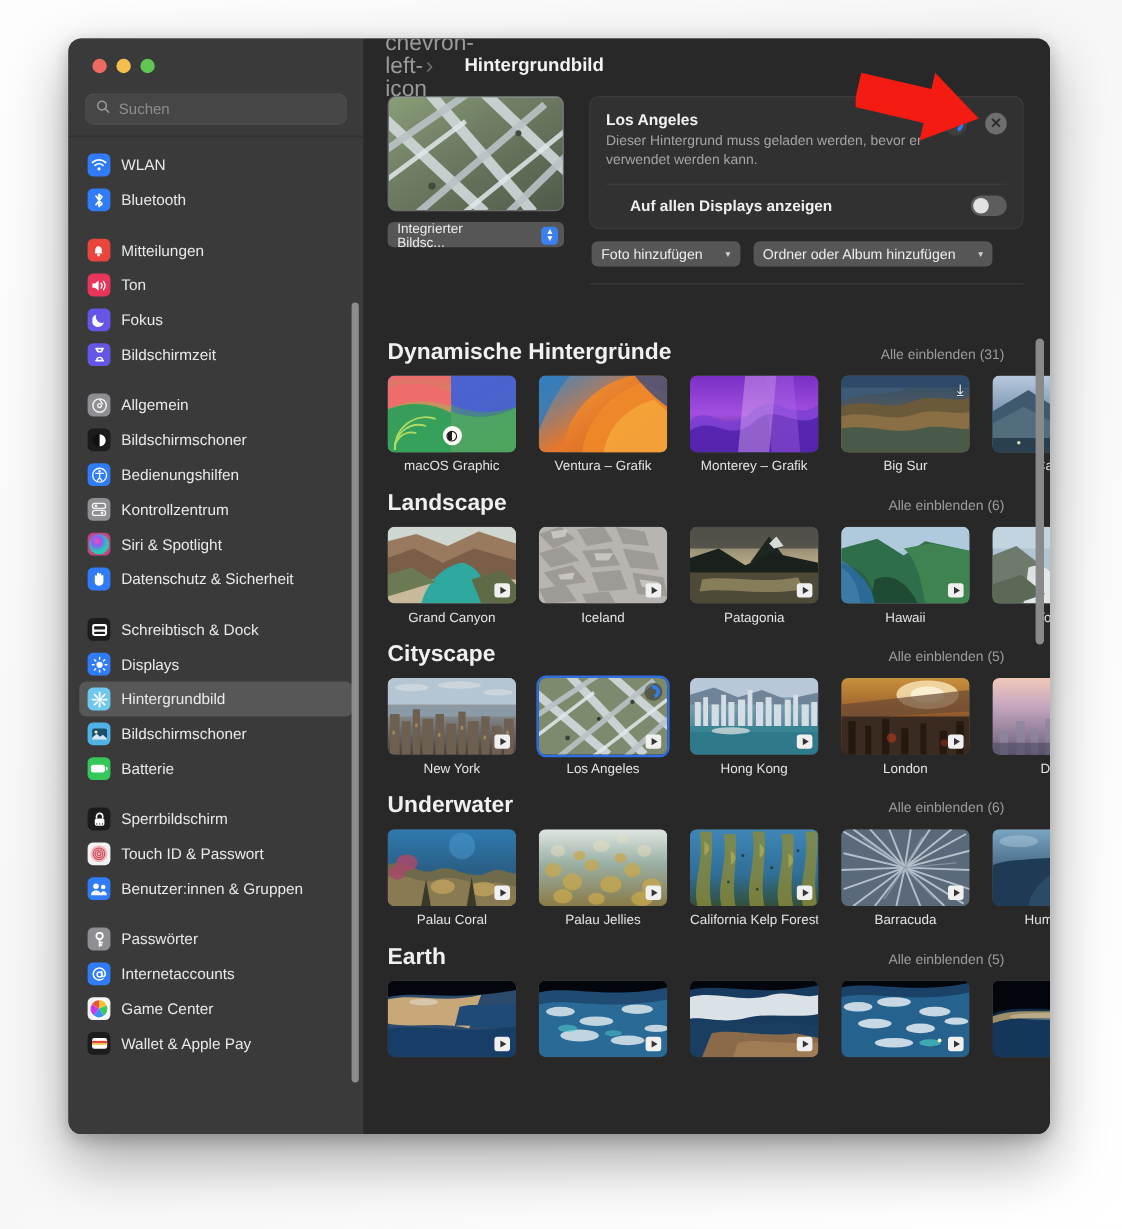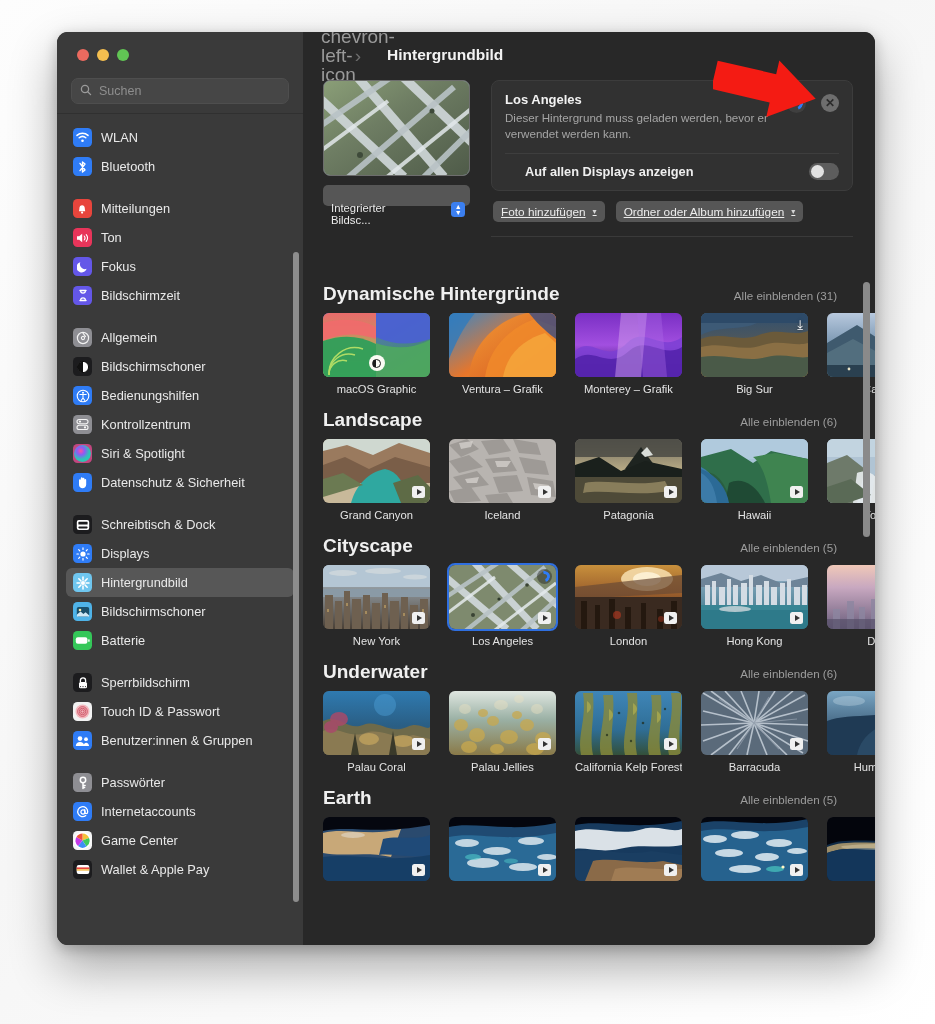--- a/index.html
+++ b/index.html
@@ -101,22 +101,22 @@
   .preview-thumb {
     width: 147px; height: 96px; border-radius: 7px;
     border: 1.5px solid #6d6d6d;
     overflow: hidden; position: relative;
     background: #8da3ae;
   }
   .display-select {
     margin-top: 9px;
     height: 21px; width: 147px;
     background: #565656; border-radius: 5px;
-    display: flex; 
-    padding: 17px 5px 0 8px;
+    display: flex; align-items: center;
+    padding: 2px 5px 0 8px;
     color: #ececec; font-size: 11.3px;
     justify-content: space-between;
     gap: 32px;
   }
   .stepper {
     width: 15px; height: 15px; border-radius: 3.5px;
     background: #3b7ff0; display: flex; flex-direction: column;
     align-items: center; justify-content: center; color:#fff;
     font-size: 7px; line-height: 6px;
   }
@@ -167,22 +167,22 @@
     background: #6e6e6e; color: #2c2c2c;
     display: flex; align-items: center; justify-content: center;
     font-size: 12px; line-height: 1; font-weight: bold;
   }
 
   .btn-row {
     display: flex; gap: 11px; margin-top: 10px; padding-left: 2px;
   }
   .pop-btn {
     background: #565656; border-radius: 5px; height: 21px;
-    display: flex; align-items: center; gap: 7px;
-    padding: 0 8px; color: #ececec; font-size: 11.8px; text-decoration: underline;
+    display: flex; align-items: center; gap: 19px;
+    padding: 0 8px; color: #ececec; font-size: 11.8px;
   }
   .pop-btn .caret { font-size: 8px; color: #d4d4d4; }
 
   
   .gal-divider { height: 1px; background: #3a3a3a; margin: 14px 0 0 0; }
   .gallery {
     position: absolute; left: 0; right: 0; top: 237px; bottom: 0;
     overflow: hidden; padding: 0 0 0 20px;
   }
   .section { margin-top: 14px; }
@@ -918,49 +918,20 @@
        </g>
        <circle cx="24" cy="50" r="2" fill="#3a4434"></circle>
                       <circle cx="78" cy="20" r="1.8" fill="#3a4434"></circle>
        <circle cx="50" cy="34" r="1.6" fill="#2f3a2c"></circle>
                     </svg><span class="badge-play"></span><span class="blue-spin-small"></span></div>
                   <div class="tile-cap">Los Angeles</div>
                 </div>
                 <div class="tile">
                   <div class="tile-img"><svg width="107" height="64" viewBox="0 0 107 64" preserveAspectRatio="none">
                       <defs>
-                        <linearGradient id="ld1" x1="0" y1="0" x2="0" y2="1">
-                          <stop offset="0%" stop-color="#d8a martyr"></stop>
-                          <stop offset="0%" stop-color="#c8903c"></stop>
-                          <stop offset="45%" stop-color="#9a5e2c"></stop>
-                          <stop offset="100%" stop-color="#34241a"></stop>
-                        </linearGradient>
-                      </defs>
-                      <rect width="107" height="64" fill="url(#ld1)"></rect>
-       <ellipse cx="72" cy="14" rx="26" ry="12" fill="#f8e0b0" opacity=".85"></ellipse>
-       <ellipse cx="72" cy="14" rx="14" ry="7" fill="#fdf2d6" opacity=".9"></ellipse>
-       <path d="M0 22 L107 10 L107 28 L0 34z" fill="#6a4a34" opacity=".7"></path>
-       <path d="M0 32 h107 v32 H0z" fill="#3a2a20"></path>
-       <g fill="#24180f">
-                        <rect x="6" y="36" width="6" height="28"></rect>
-                        <rect x="20" y="40" width="5" height="24"></rect>
-       <rect x="34" y="34" width="6" height="30"></rect>
-                        <rect x="50" y="42" width="6" height="22"></rect>
-       <rect x="66" y="38" width="5" height="26"></rect>
-                        <rect x="82" y="44" width="6" height="20"></rect>
-       <rect x="96" y="36" width="6" height="28"></rect>
-                      </g>
-       <circle cx="42" cy="50" r="4" fill="#c43a20" opacity=".55"></circle>
-       <circle cx="86" cy="54" r="3" fill="#c43a20" opacity=".4"></circle>
-                    </svg><span class="badge-play"></span></div>
-                  <div class="tile-cap">London</div>
-                </div>
-                <div class="tile">
-                  <div class="tile-img"><svg width="107" height="64" viewBox="0 0 107 64" preserveAspectRatio="none">
-                      <defs>
                         <linearGradient id="hk1" x1="0" y1="0" x2="0" y2="1">
                           <stop offset="0%" stop-color="#9fb6cc"></stop>
                           <stop offset="100%" stop-color="#2b6e80"></stop>
                         </linearGradient>
                       </defs>
                       <rect width="107" height="64" fill="url(#hk1)"></rect>
        <path d="M0 0 h107 v16 H0z" fill="#b8c8d8"></path>
        <path d="M0 14 L20 8 L40 16 L60 10 L80 18 L107 12 L107 22 L0 22z" fill="#6e8498"></path>
        <g fill="#d4dce4">
          <rect x="4" y="20" width="5" height="20"></rect>
@@ -976,20 +947,49 @@
          <rect x="79" y="18" width="5" height="22"></rect>
                         <rect x="86" y="14" width="4" height="26"></rect>
          <rect x="93" y="22" width="6" height="18"></rect>
                         <rect x="101" y="20" width="5" height="20"></rect>
        </g>
        <path d="M0 40 h107 v24 H0z" fill="#2e7a8a"></path>
        <path d="M0 40 h107 v5 H0z" fill="#3e8a98" opacity=".7"></path>
        <ellipse cx="34" cy="44" rx="16" ry="3" fill="#cfd8dc" opacity=".8"></ellipse>
                     </svg><span class="badge-play"></span></div>
                   <div class="tile-cap">Hong Kong</div>
+                </div>
+                <div class="tile">
+                  <div class="tile-img"><svg width="107" height="64" viewBox="0 0 107 64" preserveAspectRatio="none">
+                      <defs>
+                        <linearGradient id="ld1" x1="0" y1="0" x2="0" y2="1">
+                          <stop offset="0%" stop-color="#d8a martyr"></stop>
+                          <stop offset="0%" stop-color="#c8903c"></stop>
+                          <stop offset="45%" stop-color="#9a5e2c"></stop>
+                          <stop offset="100%" stop-color="#34241a"></stop>
+                        </linearGradient>
+                      </defs>
+                      <rect width="107" height="64" fill="url(#ld1)"></rect>
+       <ellipse cx="72" cy="14" rx="26" ry="12" fill="#f8e0b0" opacity=".85"></ellipse>
+       <ellipse cx="72" cy="14" rx="14" ry="7" fill="#fdf2d6" opacity=".9"></ellipse>
+       <path d="M0 22 L107 10 L107 28 L0 34z" fill="#6a4a34" opacity=".7"></path>
+       <path d="M0 32 h107 v32 H0z" fill="#3a2a20"></path>
+       <g fill="#24180f">
+                        <rect x="6" y="36" width="6" height="28"></rect>
+                        <rect x="20" y="40" width="5" height="24"></rect>
+       <rect x="34" y="34" width="6" height="30"></rect>
+                        <rect x="50" y="42" width="6" height="22"></rect>
+       <rect x="66" y="38" width="5" height="26"></rect>
+                        <rect x="82" y="44" width="6" height="20"></rect>
+       <rect x="96" y="36" width="6" height="28"></rect>
+                      </g>
+       <circle cx="42" cy="50" r="4" fill="#c43a20" opacity=".55"></circle>
+       <circle cx="86" cy="54" r="3" fill="#c43a20" opacity=".4"></circle>
+                    </svg><span class="badge-play"></span></div>
+                  <div class="tile-cap">London</div>
                 </div>
                 <div class="tile">
                   <div class="tile-img"><svg width="107" height="64" viewBox="0 0 107 64" preserveAspectRatio="none">
                       <defs>
                         <linearGradient id="db1" x1="0" y1="0" x2="0" y2="1">
                           <stop offset="0%" stop-color="#f0c8b8"></stop>
                           <stop offset="35%" stop-color="#c8a8c0"></stop>
                           <stop offset="100%" stop-color="#6a5e7c"></stop>
                         </linearGradient>
                       </defs>

